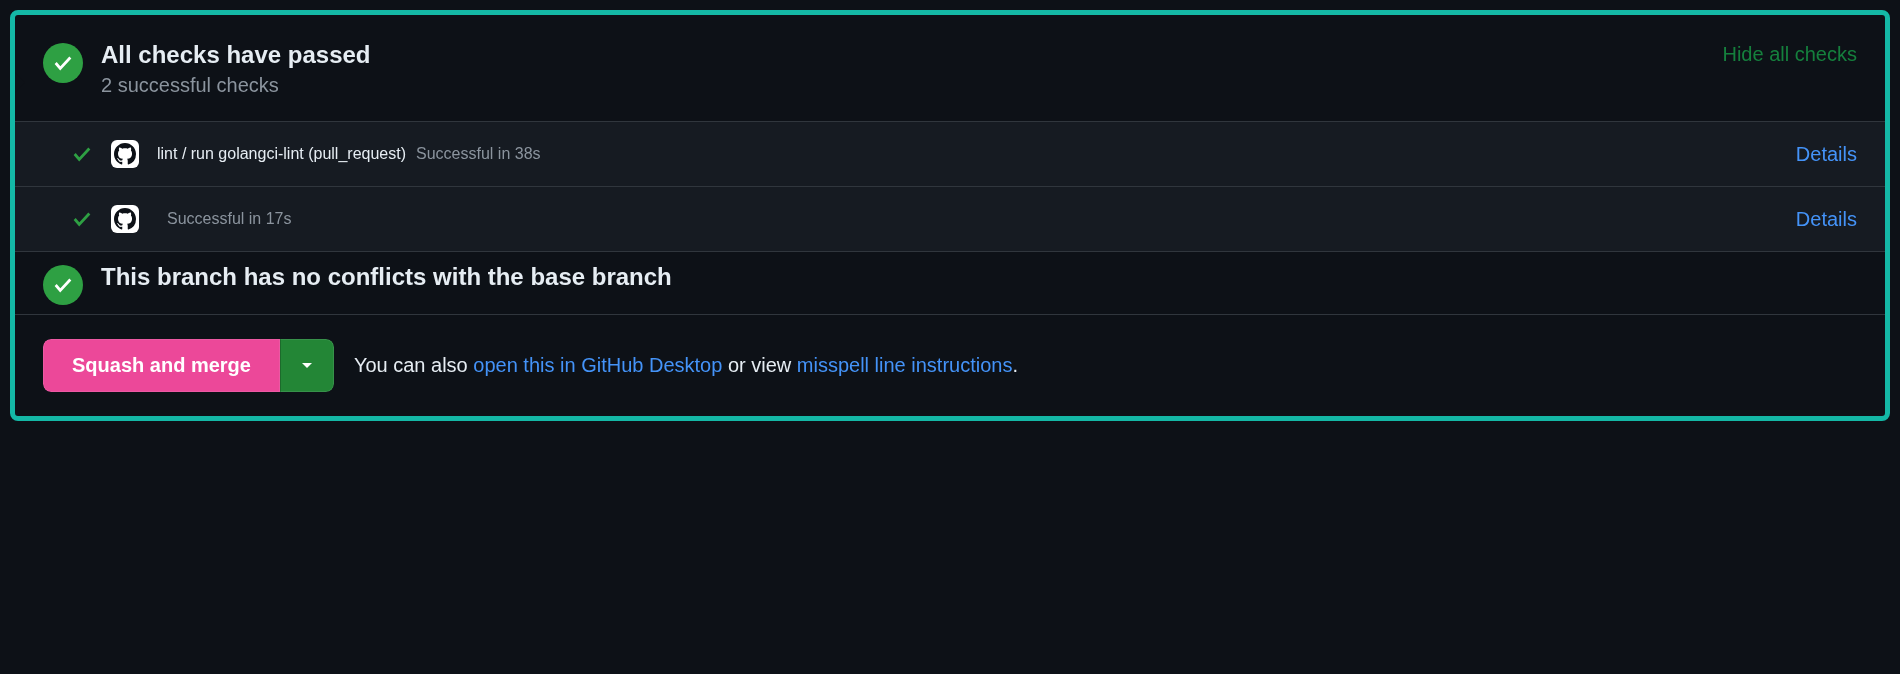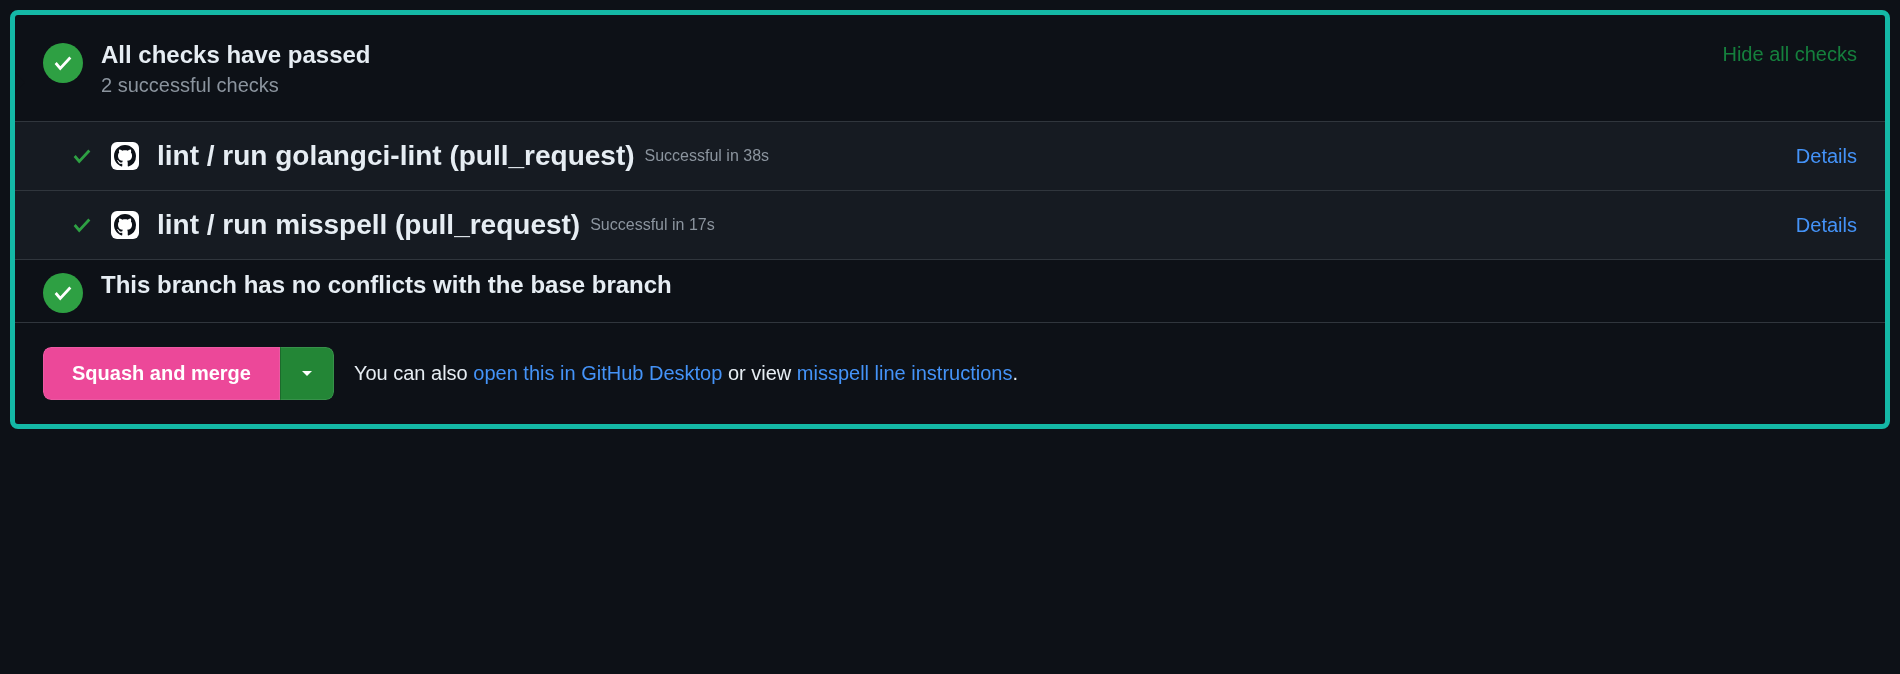--- a/index.html
+++ b/index.html
@@ -107,22 +107,22 @@
       justify-content: center;
       flex-shrink: 0;
     }
     .avatar-icon svg {
       width: 22px;
       height: 22px;
       fill: #0d1117;
     }
     .check-name {
       color: #e6edf3;
-      font-size: 28px;
-      font-weight: 700;
+      font-size: 16px;
+      font-weight: 400;
     }
     .check-status {
       color: #8b949e;
       font-size: 16px;
       margin-left: 10px;
     }
     .check-main {
       flex: 1;
       display: flex;
       align-items: center;
@@ -230,21 +230,20 @@
       <svg viewBox="0 0 24 24">
           <polyline points="4,12 9,18 20,6"></polyline>
         </svg>
     </div>
     <div class="avatar-icon">
       <svg viewBox="0 0 16 16">
           <path d="M8 0C3.58 0 0 3.58 0 8c0 3.54 2.29 6.53 5.47 7.59.4.07.55-.17.55-.38 0-.19-.01-.82-.01-1.49-2.01.37-2.53-.49-2.69-.94-.09-.23-.48-.94-.82-1.13-.28-.15-.68-.52-.01-.53.63-.01 1.08.58 1.23.82.72 1.21 1.87.87 2.33.66.07-.52.28-.87.51-1.07-1.78-.2-3.64-.89-3.64-3.95 0-.87.31-1.59.82-2.15-.08-.2-.36-1.02.08-2.12 0 0 .67-.21 2.2.82.64-.18 1.32-.27 2-.27.68 0 1.36.09 2 .27 1.53-1.04 2.2-.82 2.2-.82.44 1.1.16 1.92.08 2.12.51.56.82 1.27.82 2.15 0 3.07-1.87 3.75-3.65 3.95.29.25.54.73.54 1.48 0 1.07-.01 1.93-.01 2.2 0 .21.15.46.55.38A8.013 8.013 0 0016 8c0-4.42-3.58-8-8-8z"></path>
         </svg>
     </div>
     <div class="check-main">
-      <span class="check-name">lint / run misspell (pull_request)</span>
       <span class="check-status">Successful in 17s</span>
     </div>
     <a class="details-link">Details</a>
   </div>
 
   <div class="conflicts-section">
     <div class="check-circle">
       <svg viewBox="0 0 24 24">
           <polyline points="4,12 9,18 20,6"></polyline>
         </svg>

